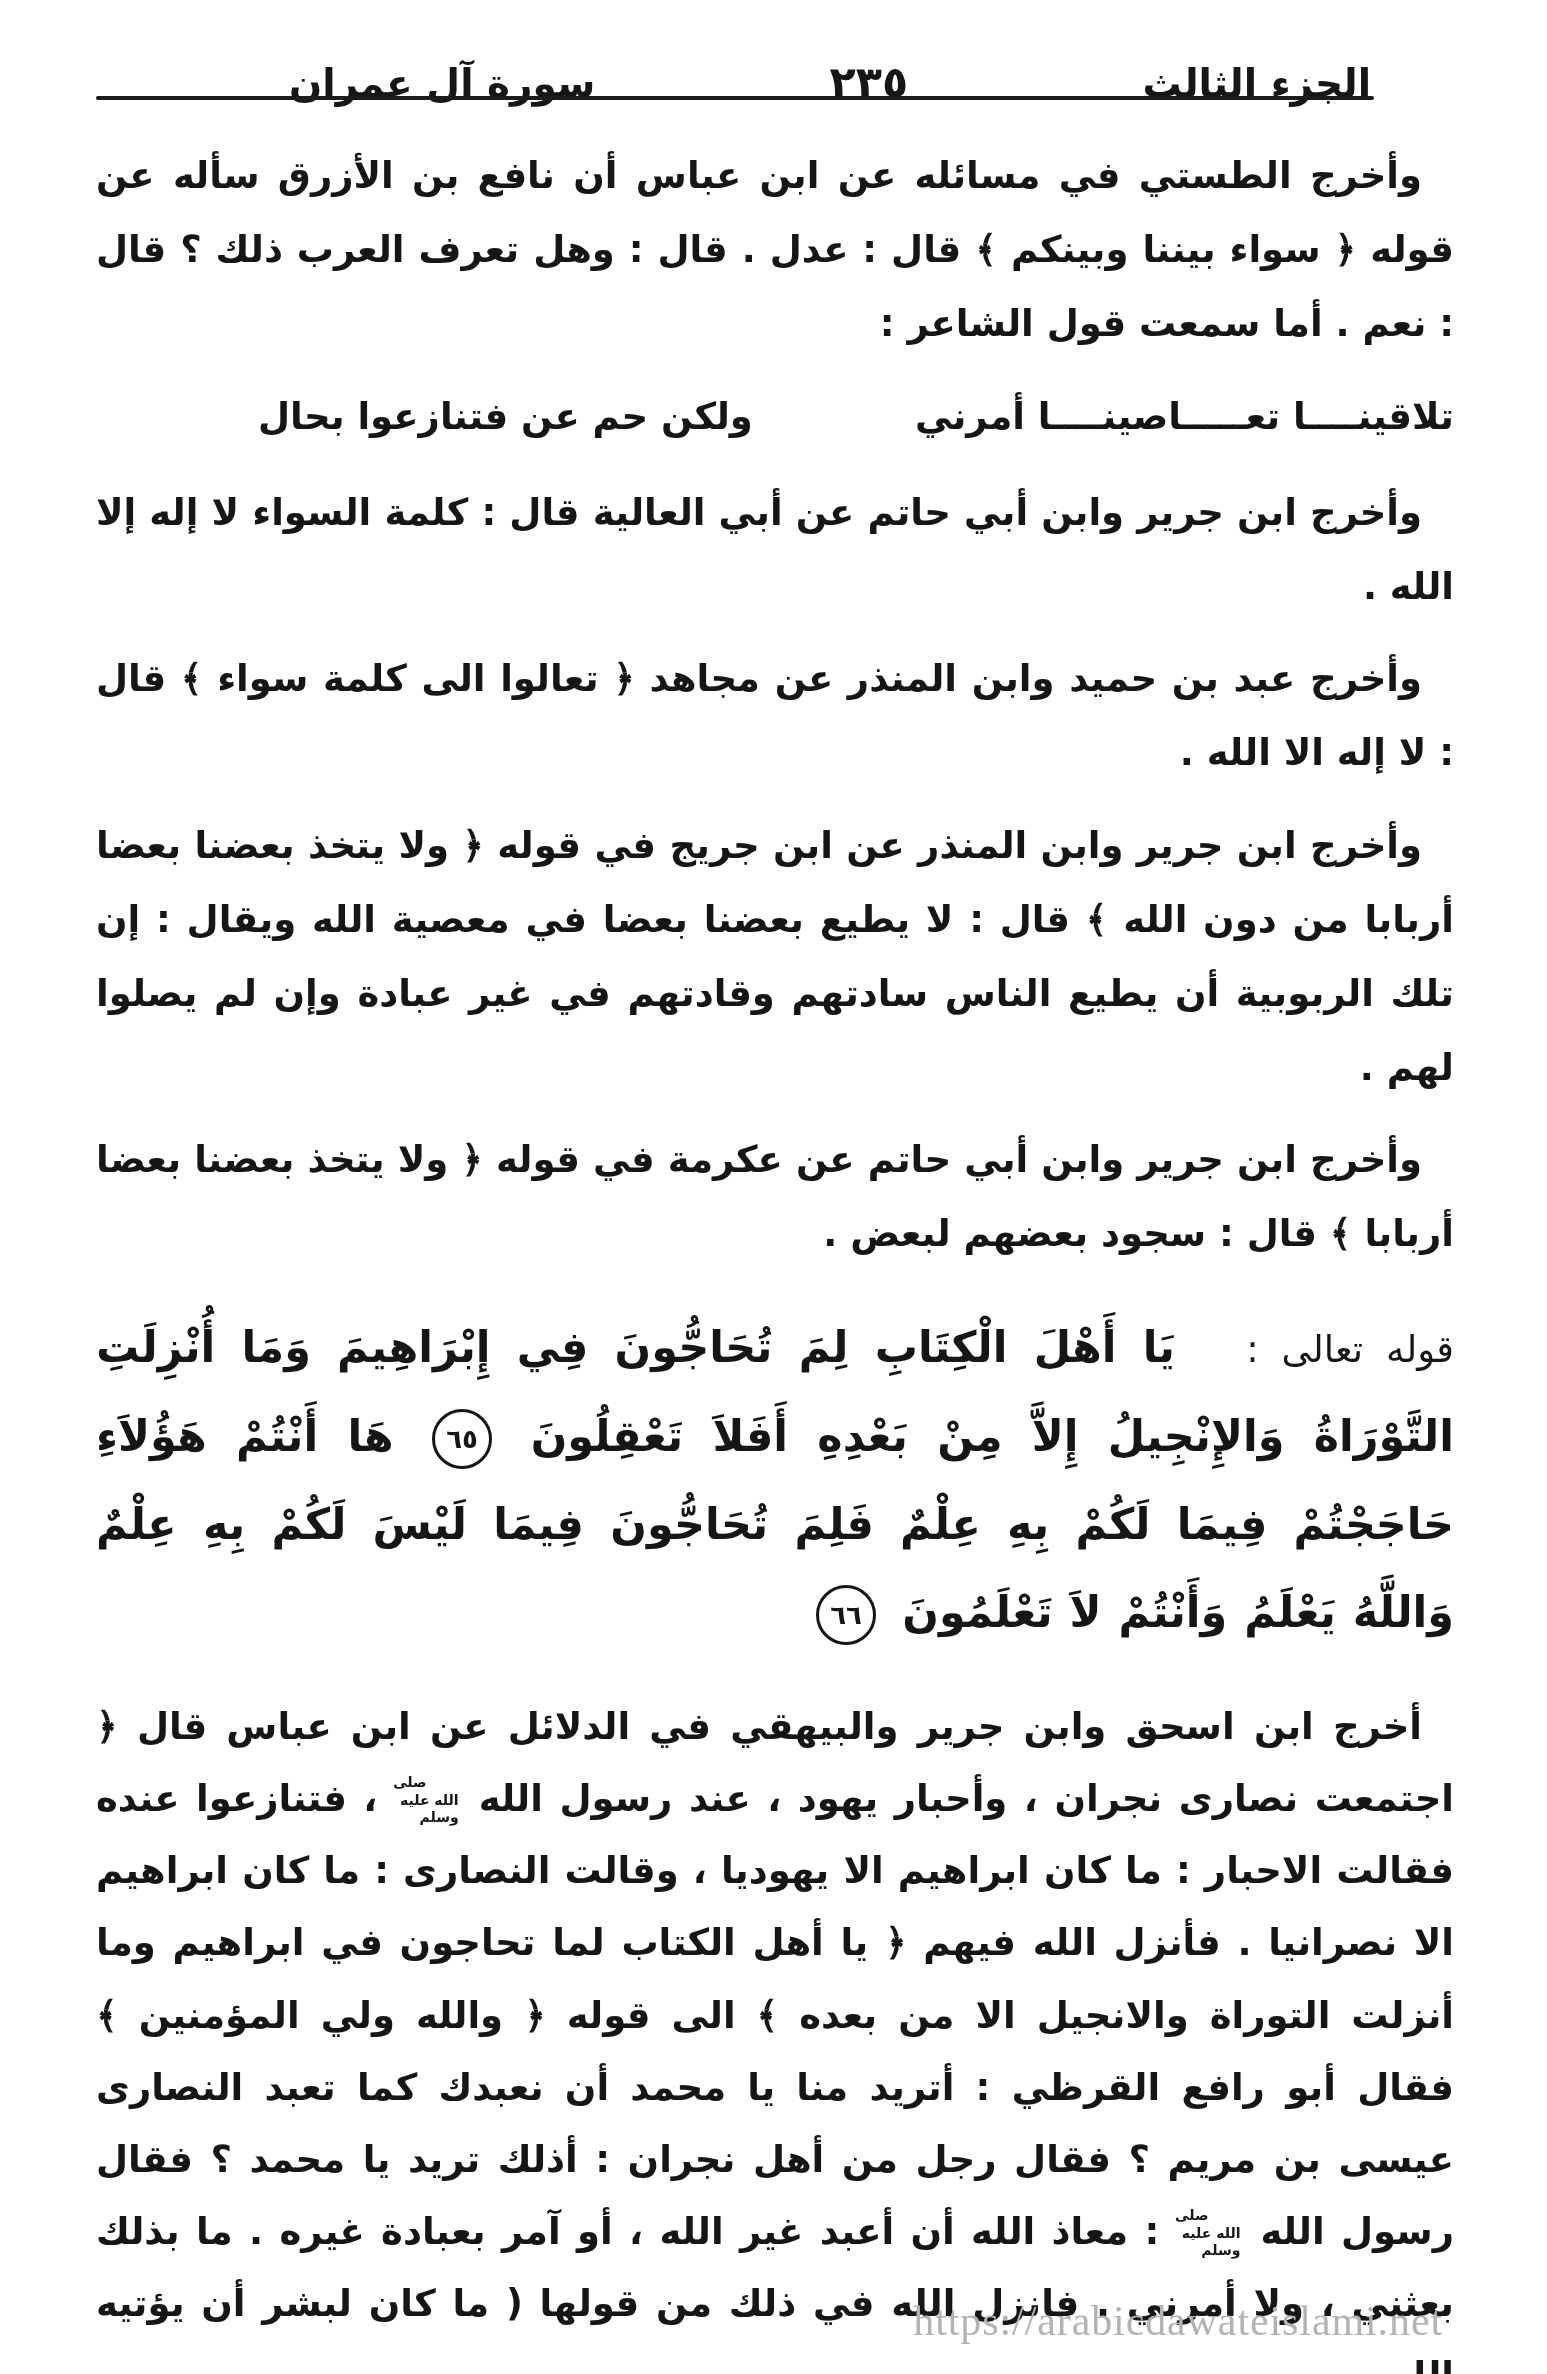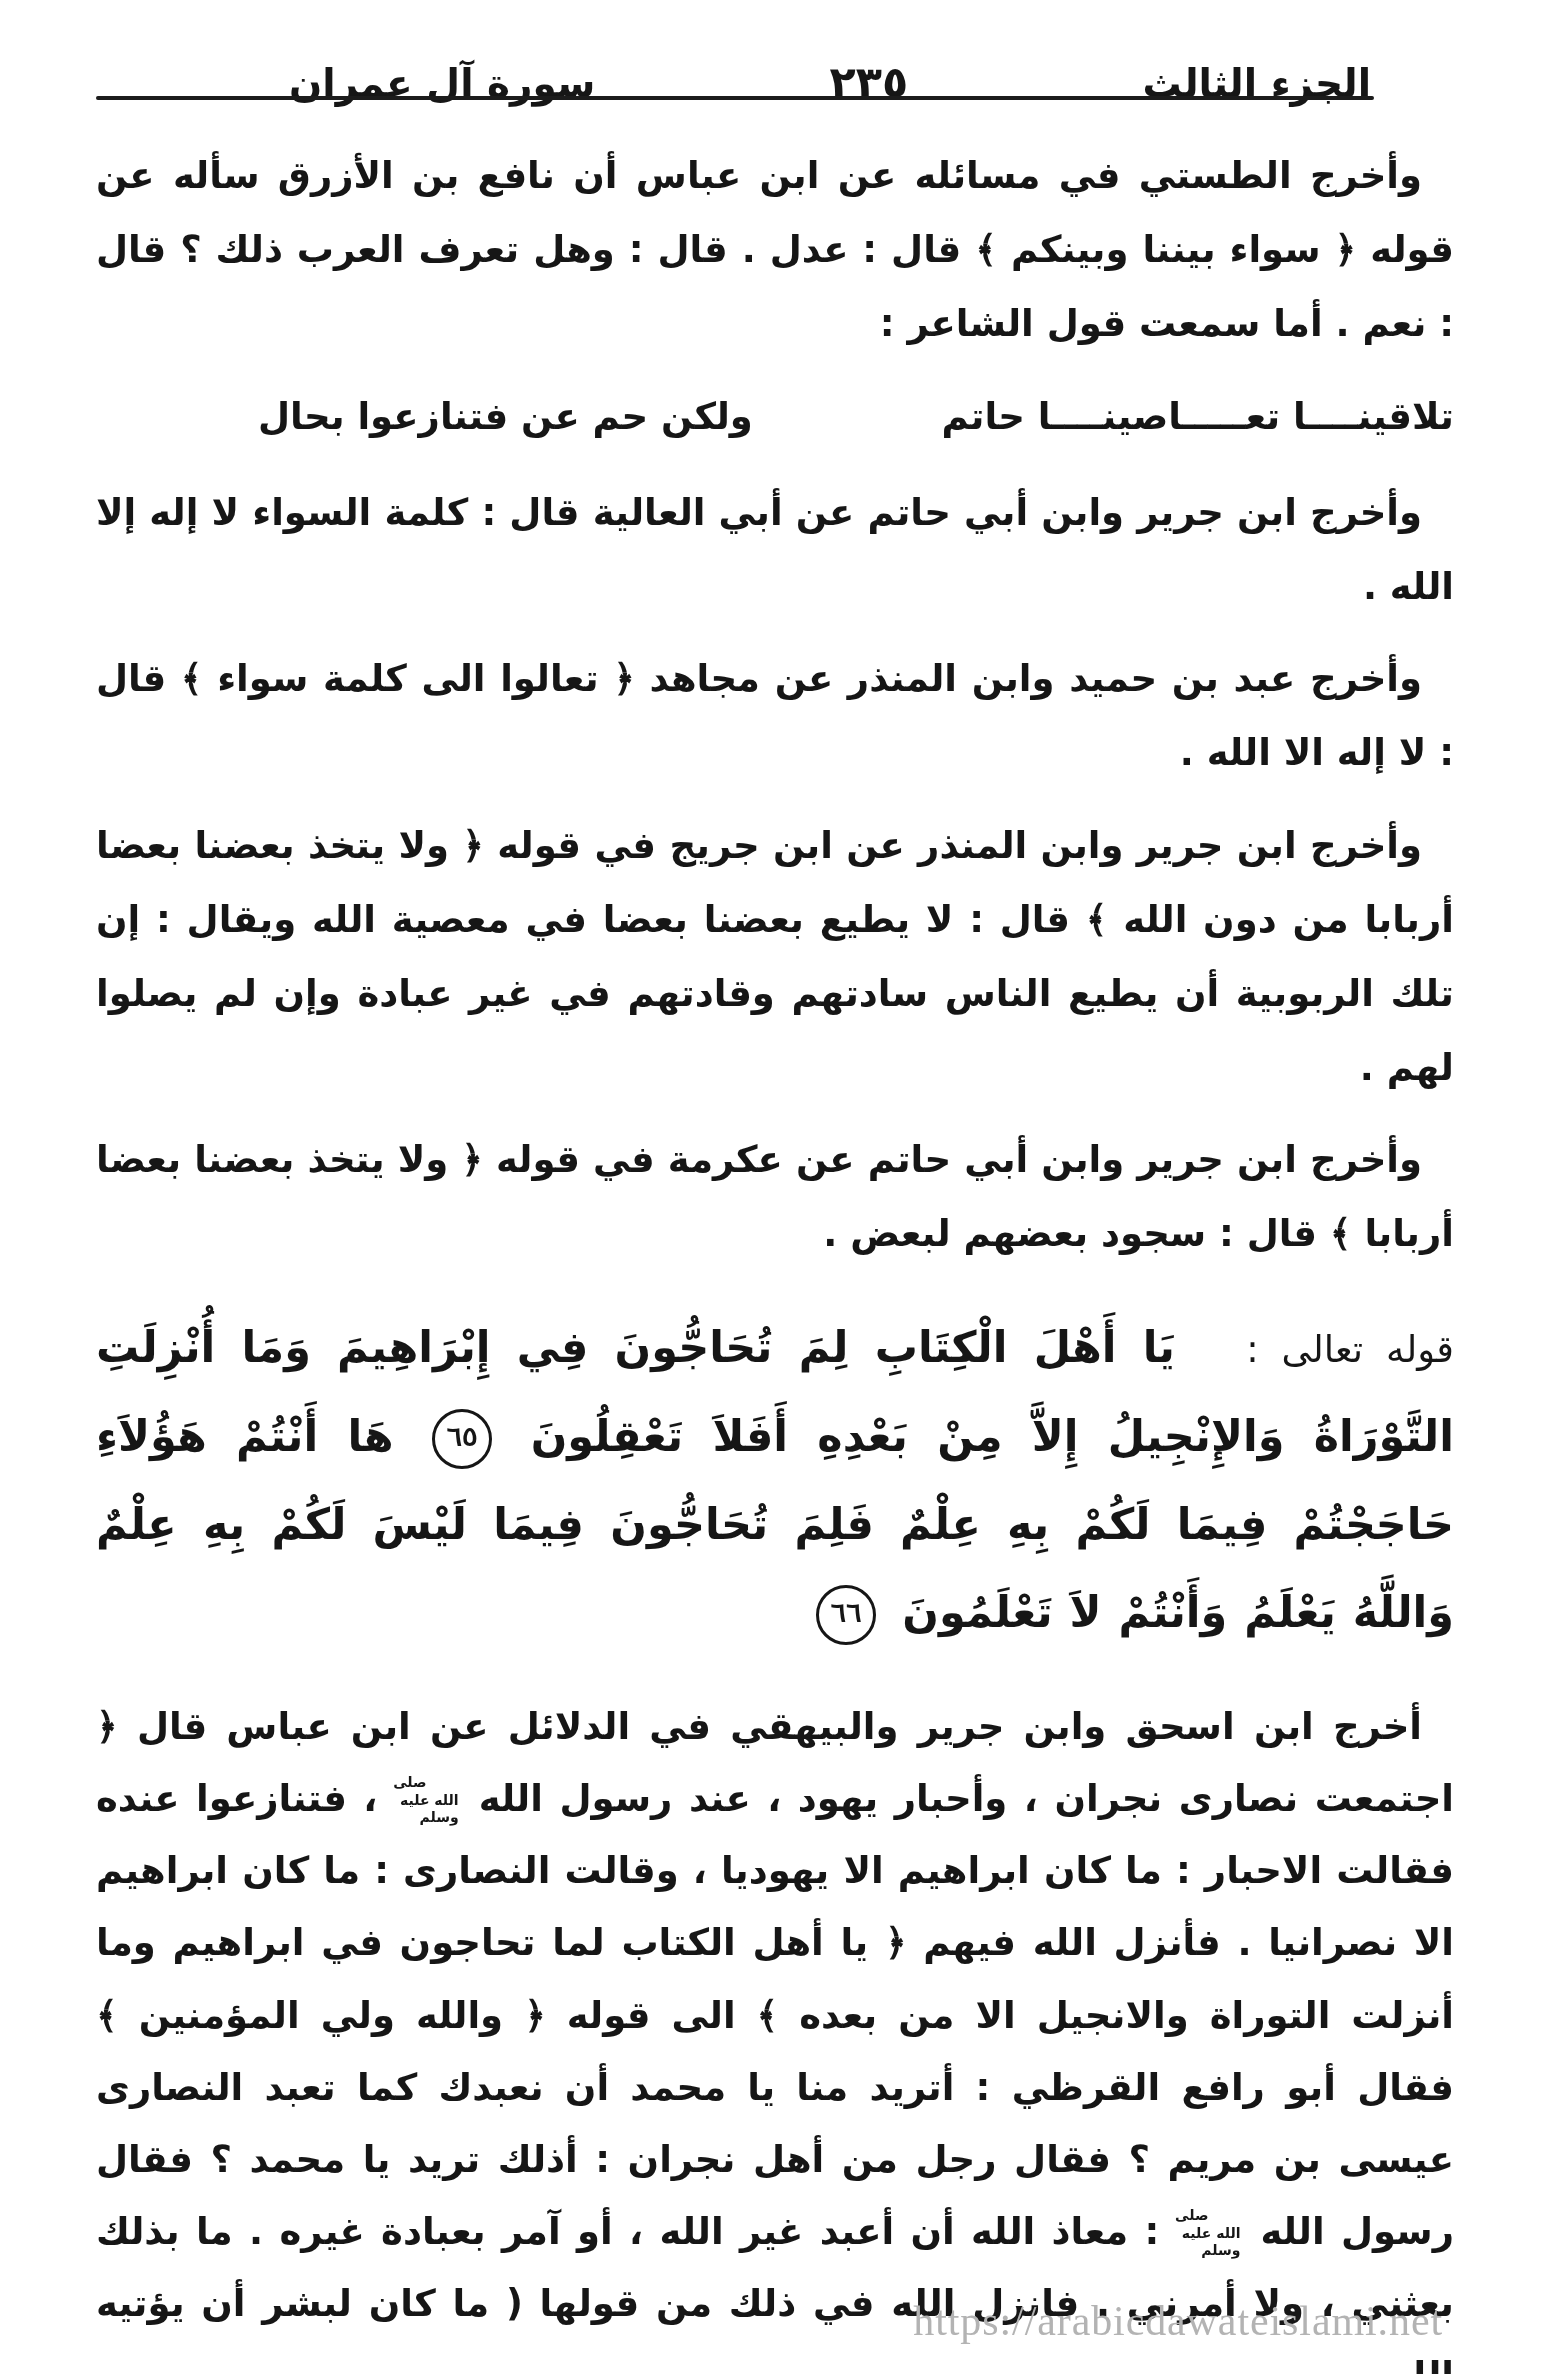--- a/index.html
+++ b/index.html
@@ -87,21 +87,20 @@
     justify-content: center;
     width: 54px;
     height: 54px;
     border: 3.7px solid #161616;
     border-radius: 50%;
     font-size: 26px;
     font-weight: bold;
     vertical-align: middle;
     margin: 0 9.3px;
     line-height: 1;
-    font-family: Liberation Mono, monospace;
   }
   .salawat {
     display: inline-block;
     width: 61px;
     font-size: 14px;
     font-weight: bold;
     line-height: 1.25;
     text-align: right;
     vertical-align: middle;
     margin: 0 3.7px;
@@ -129,21 +128,21 @@
     <span>سورة آل عمران</span>
   </header>
 
   <div class="header-rule"></div>
 
   <main class="content">
 
     <p class="para">وأخرج الطستي في مسائله عن ابن عباس أن نافع بن الأزرق سأله عن قوله ﴿ سواء بيننا وبينكم ﴾ قال : عدل . قال : وهل تعرف العرب ذلك ؟ قال : نعم . أما سمعت قول الشاعر :</p>
 
     <div class="poetry">
-      <span>تلاقينــــا تعـــــاصينــــا حاتم</span>
+      <span>تلاقينــــا تعـــــاصينــــا أمرني</span>
       <span>ولكن حم عن فتنازعوا بحال</span>
     </div>
 
     <p class="para">وأخرج ابن جرير وابن أبي حاتم عن أبي العالية قال : كلمة السواء لا إله إلا الله .</p>
 
     <p class="para">وأخرج عبد بن حميد وابن المنذر عن مجاهد ﴿ تعالوا الى كلمة سواء ﴾ قال : لا إله الا الله .</p>
 
     <p class="para">وأخرج ابن جرير وابن المنذر عن ابن جريج في قوله ﴿ ولا يتخذ بعضنا بعضا أربابا من دون الله ﴾ قال : لا يطيع بعضنا بعضا في معصية الله ويقال : إن تلك الربوبية أن يطيع الناس سادتهم وقادتهم في غير عبادة وإن لم يصلوا لهم .</p>
 
     <p class="para">وأخرج ابن جرير وابن أبي حاتم عن عكرمة في قوله ﴿ ولا يتخذ بعضنا بعضا أربابا ﴾ قال : سجود بعضهم لبعض .</p>

